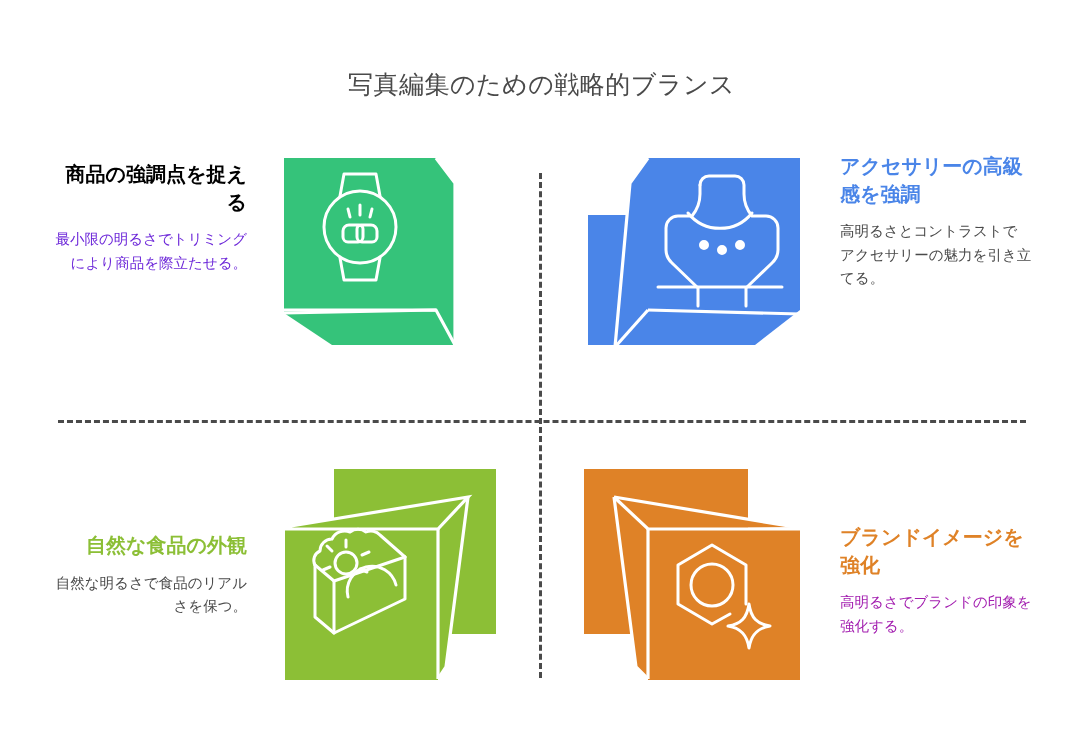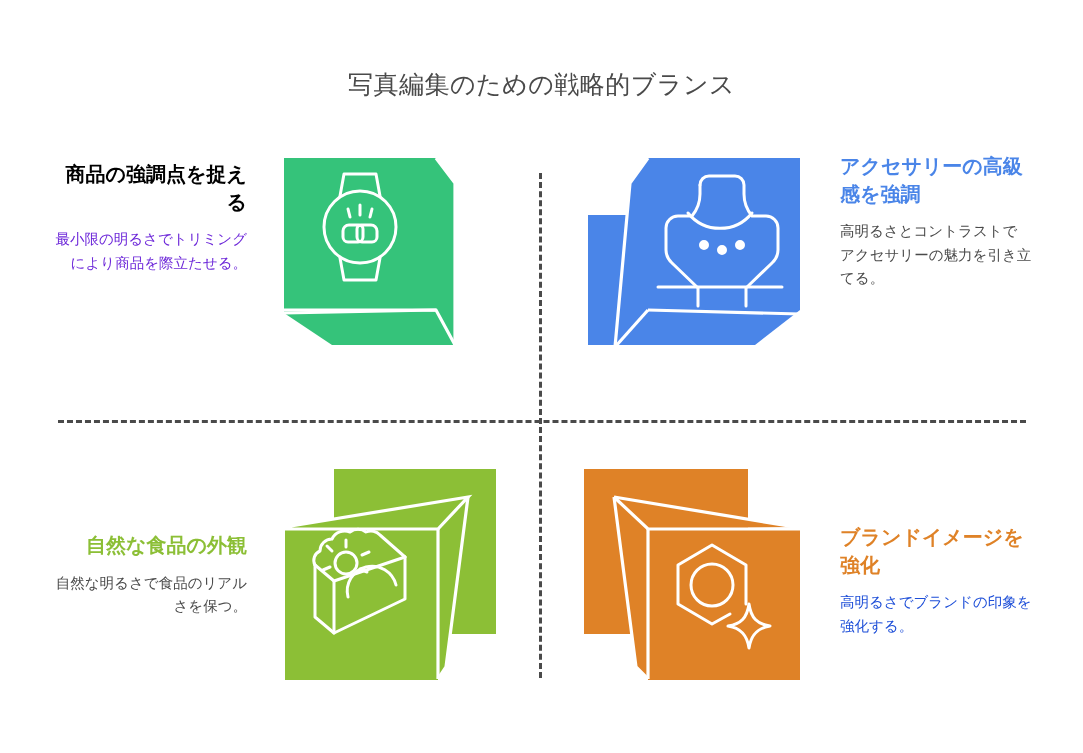--- a/index.html
+++ b/index.html
@@ -199,21 +199,21 @@
         <path d="M90,98 L97,95"></path>
         <path d="M58,110 L51,113"></path>
         <path d="M88,112 L95,115"></path>
         <path d="M60,94 L55,89"></path>
       </g>
     </svg>
   </div>
 
   <div class="textblock align-left" id="text-q4">
     <p class="tb-heading" style="color: rgb(223, 130, 39);">ブランドイメージを強化</p>
-    <p class="tb-body" style="color: #1d4ed8;">高明るさでブランドの印象を強化する。</p>
+    <p class="tb-body" style="color: #a21caf;">高明るさでブランドの印象を強化する。</p>
   </div>
 
   <div class="illus" id="illus-q4">
     <svg viewBox="0 0 250 250" xmlns="http://www.w3.org/2000/svg">
 
       <rect x="14" y="12" width="164" height="165" fill="#df8227"></rect>
 
       <polygon points="44,40 225,70 78,72 44,40" fill="#df8227"></polygon>
 
       <polygon points="44,40 78,72 78,222 66,210" fill="#df8227"></polygon>

